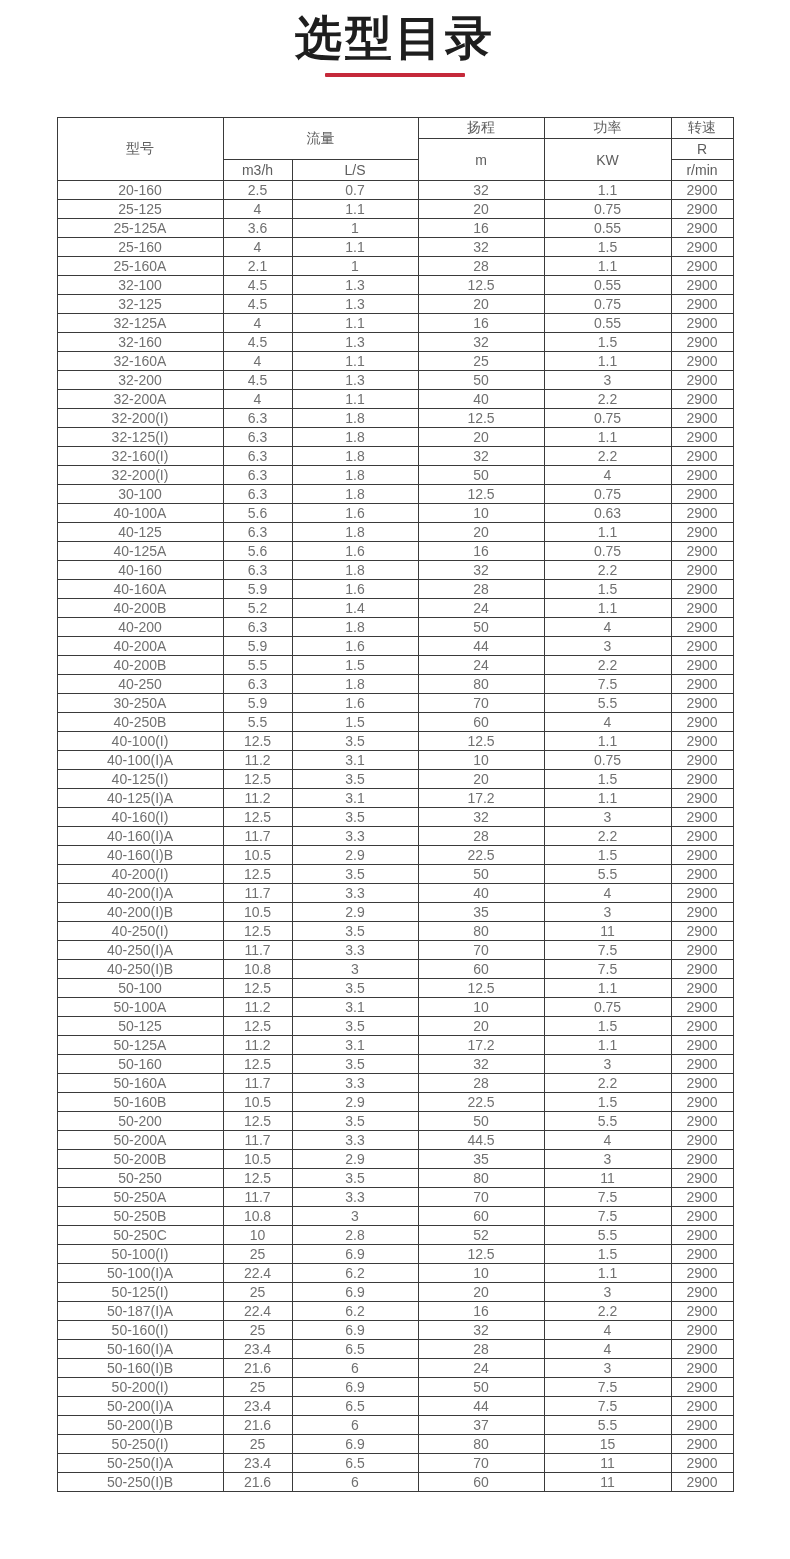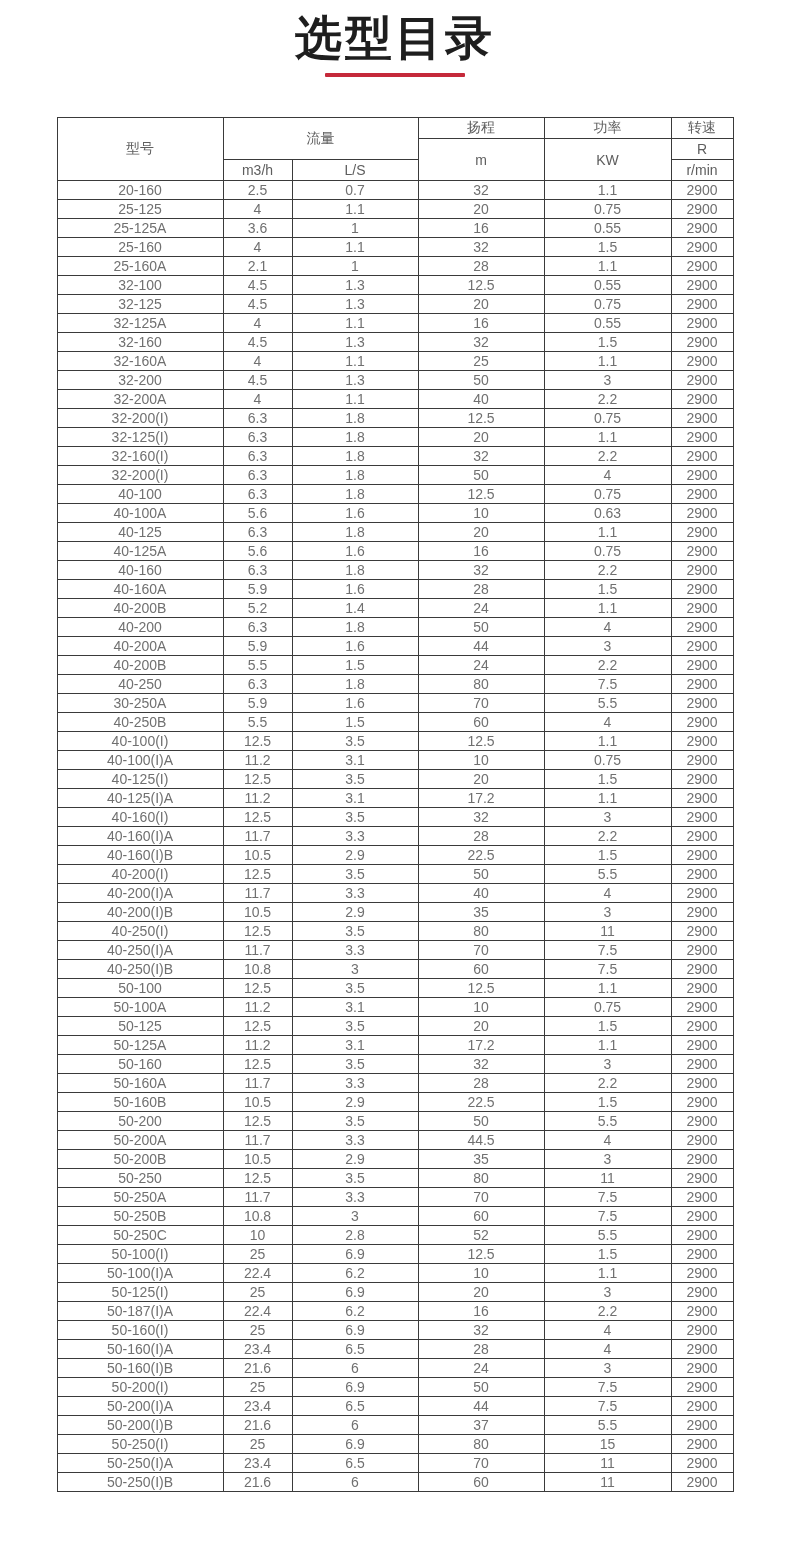--- a/index.html
+++ b/index.html
@@ -219,21 +219,21 @@
         </tr>
         <tr>
           <td>32-200(I)</td>
           <td>6.3</td>
           <td>1.8</td>
           <td>50</td>
           <td>4</td>
           <td>2900</td>
         </tr>
         <tr>
-          <td>40-100</td>
+          <td>30-100</td>
           <td>6.3</td>
           <td>1.8</td>
           <td>12.5</td>
           <td>0.75</td>
           <td>2900</td>
         </tr>
         <tr>
           <td>40-100A</td>
           <td>5.6</td>
           <td>1.6</td>

